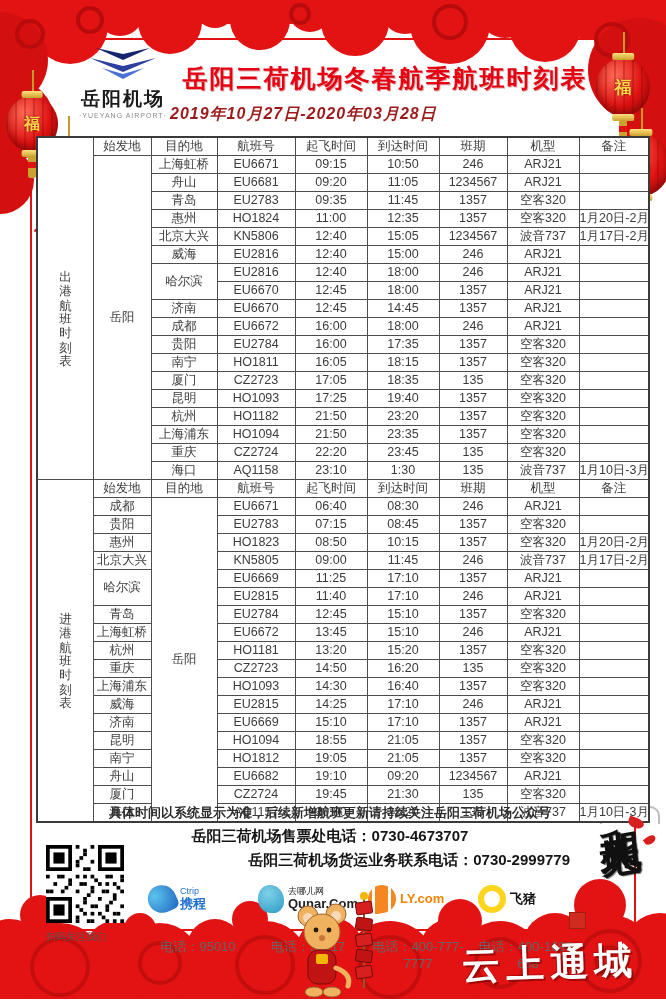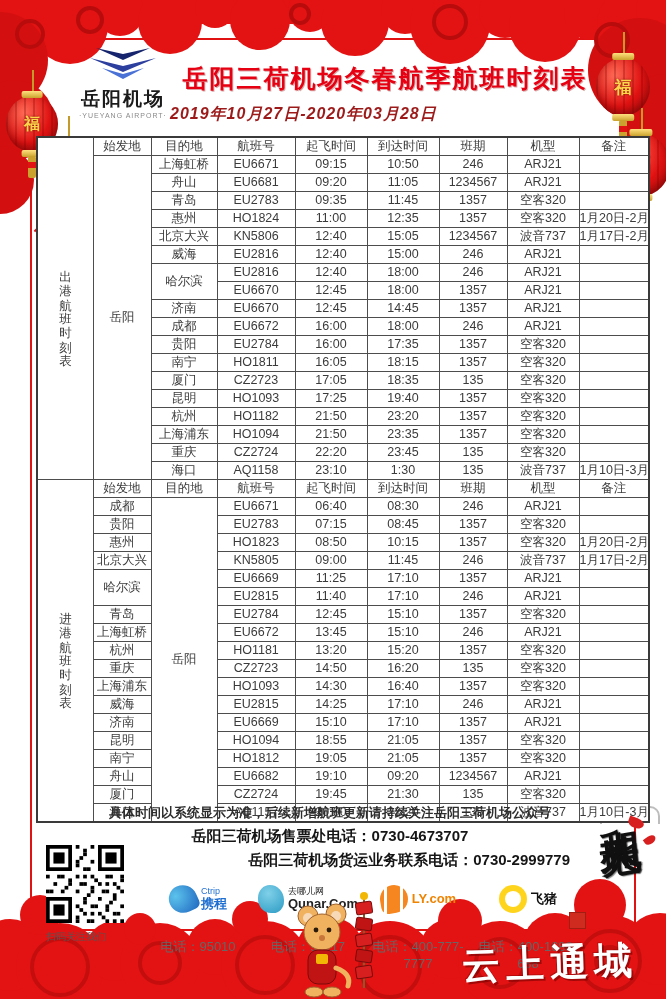--- a/index.html
+++ b/index.html
@@ -53,21 +53,21 @@
   .disclaimer{position:absolute;left:60px;top:804px;width:540px;text-align:center;z-index:4;
          font-size:13px;font-weight:600;color:#2d2d2d;}
   .phoneline{position:absolute;left:90px;width:480px;text-align:center;z-index:4;
          font-size:15px;font-weight:bold;color:#151515;}
   .phoneline.p1{top:827px;} .phoneline.p2{top:851px;text-align:right;}
   .qr-wrap{position:absolute;left:46px;top:845px;z-index:4;}
   .qr-label{font-size:10px;color:#555;margin-top:3px;}
   .partners{position:absolute;left:148px;top:880px;width:430px;display:flex;
          justify-content:space-between;z-index:4;}
   .partner{width:100px;text-align:center;}
-  .partner .row{display:flex;align-items:center;justify-content:center;gap:4px;height:38px;}
+  .partner .row{display:flex;align-items:center;justify-content:flex-start;gap:4px;height:38px;}
   .partner .lines{text-align:left;}
   .partner .l1{font-size:9px;line-height:1.1;}
   .partner .l2{font-size:13px;font-weight:bold;line-height:1.1;}
   .partner .phone{font-size:13px;color:#666;margin-top:20px;}
   .picon{display:inline-block;width:28px;height:28px;}
   .dolphin-icon{background:radial-gradient(circle at 30% 30%,#5cc3ec,#1f66c0);
         border-radius:65% 70% 30% 70%;transform:rotate(-25deg);}
   .camel-icon{background:radial-gradient(circle at 40% 30%,#7fd0e8,#2c9bc4);
         border-radius:50% 60% 45% 55%;}
   .clownfish-icon{background:repeating-linear-gradient(100deg,#f6861f 0 6px,#fff 6px 9px,#f6861f 9px 16px);

